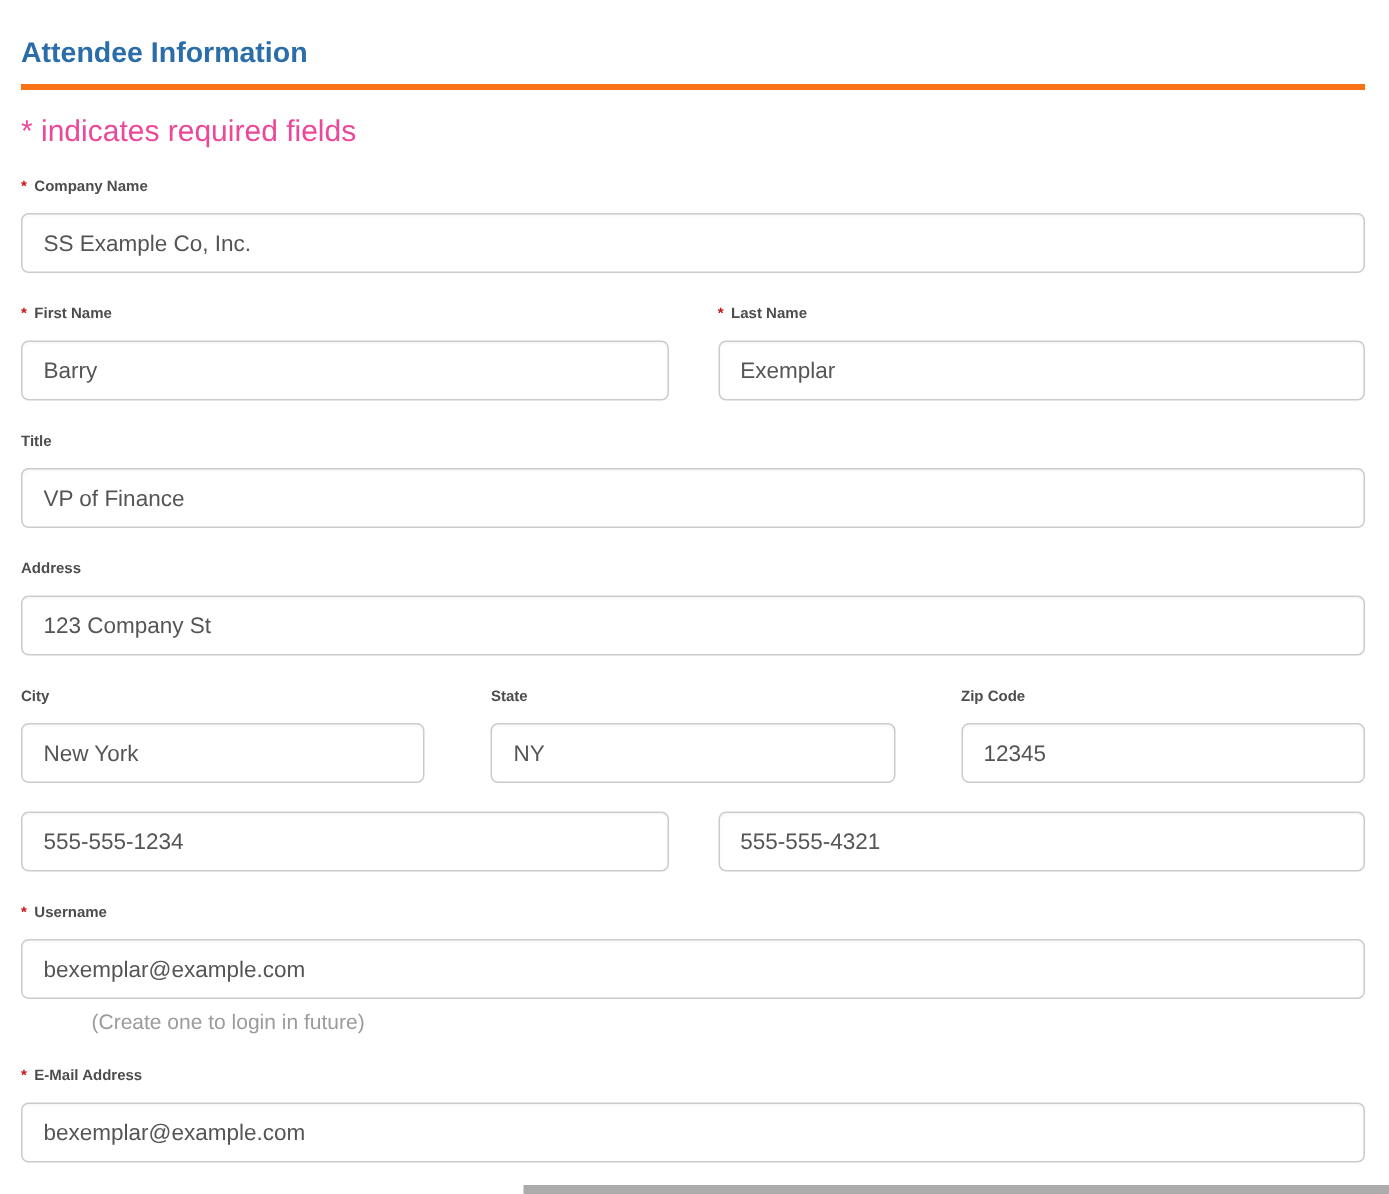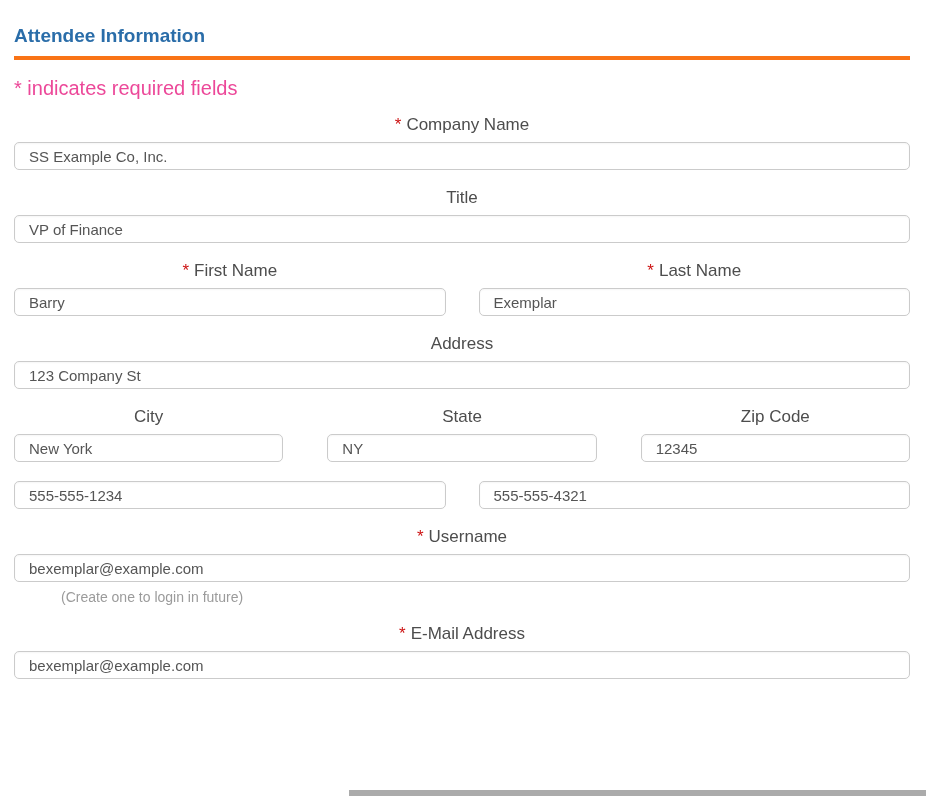--- a/index.html
+++ b/index.html
@@ -35,35 +35,34 @@
     column-gap: 33px;
   }
   .grid3 {
     display: grid;
     grid-template-columns: 1fr 1fr 1fr;
     column-gap: 34px;
     gap: 44px;
   }
   .lbl {
     display: block;
-    font-size: 17px;
-    font-weight: normal;
+    font-size: 10px;
+    font-weight: bold;
     color: #4d4d4d;
     line-height: 18px;
     margin-bottom: 8px;
-    text-align: center;
   }
   .req {
     color: #cc1212;
     margin-right: 5px;
   }
   .txt {
     display: block;
     width: 100%;
-    height: 28px;
+    height: 40px;
     padding: 0 14px;
     font-family: "Liberation Sans", "DejaVu Sans", sans-serif;
     font-size: 15px;
     color: #555555;
     background: #ffffff;
     border: 1px solid #cbcbcb;
     border-radius: 5px;
     box-shadow: inset 0 1px 2px rgba(0,0,0,0.04);
     outline: none;
   }
@@ -90,34 +89,34 @@
 
   <h1 class="page-title">Attendee Information</h1>
 
   <div class="required-note">* indicates required fields</div>
 
   <div class="group">
     <label class="lbl"><span class="req">*</span><span>Company Name</span></label>
     <input type="text" class="txt" value="SS Example Co, Inc." style="">
   </div>
 
-  <div class="group">
-    <label class="lbl"><span>Title</span></label>
-    <input type="text" class="txt" value="VP of Finance" style="">
-  </div>
-
   <div class="group grid2">
     <div>
       <label class="lbl"><span class="req">*</span><span>First Name</span></label>
       <input type="text" class="txt" value="Barry" style="">
     </div>
     <div>
       <label class="lbl"><span class="req">*</span><span>Last Name</span></label>
       <input type="text" class="txt" value="Exemplar" style="">
     </div>
+  </div>
+
+  <div class="group">
+    <label class="lbl"><span>Title</span></label>
+    <input type="text" class="txt" value="VP of Finance" style="">
   </div>
 
   <div class="group">
     <label class="lbl"><span>Address</span></label>
     <input type="text" class="txt" value="123 Company St" style="">
   </div>
 
   <div class="group grid3">
     <div>
       <label class="lbl"><span>City</span></label>

